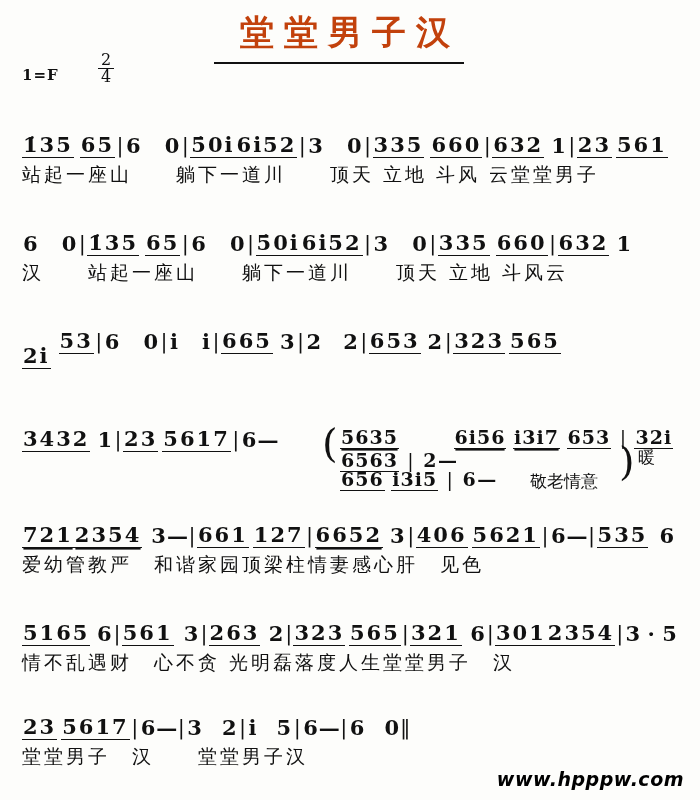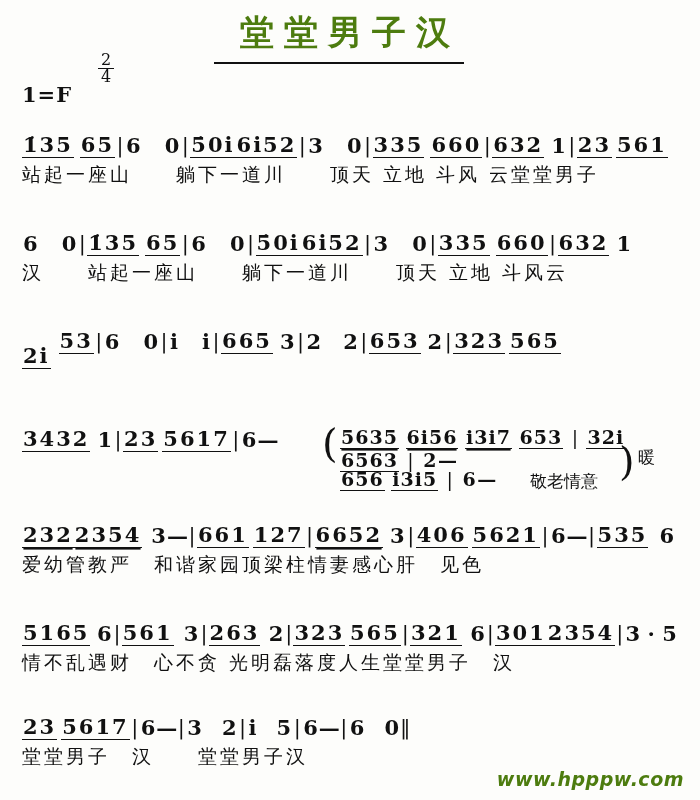--- a/index.html
+++ b/index.html
@@ -14,42 +14,41 @@
   .sheet{position:relative;width:700px;height:800px;}
 
   
   .title{
     position:absolute;left:0;right:0;top:10px;
     text-align:center;
     font-family:"DejaVu Serif", serif;
     font-size:34px;
     font-weight:bold;
     letter-spacing:10px;
-    color:#4d7c0f;
+    color:#c2410c;
   }
   .title-underline{
     position:absolute;
     left:214px;top:62px;width:250px;height:0;
     border-top:2px solid #111;
   }
   .credits{
     position:absolute;right:18px;top:48px;
     font-family:"DejaVu Serif", serif;
     font-size:15px;
     line-height:1.55;
     text-align:left;
     color:#111;
   }
   .keysig{
     position:absolute;left:22px;top:66px;
     font-family:"DejaVu Serif", serif;
-    font-size:21px;
+    font-size:15px;
     font-weight:bold;
     letter-spacing:1px;
-    margin-top:16px;
   }
   .meter{
     position:absolute;left:98px;top:52px;
     font-family:"DejaVu Serif", serif;
     font-size:16px;
     line-height:1.0;
     text-align:center;
   }
   .meter .num{display:block;border-bottom:1.6px solid #111;padding:0 3px;}
   .meter .den{display:block;padding:0 3px;}
@@ -97,21 +96,21 @@
     font-size:40px;
     font-weight:normal;
   }
   .watermark{
     position:absolute;
     right:16px;bottom:10px;
     font-family:"DejaVu Sans", sans-serif;
     font-size:19px;
     font-weight:bold;
     font-style:italic;
-    color:#4d7c0f;
+    color:#000000;
     letter-spacing:0.5px;
   }
 </style>
 </head>
 <body>
 
 <div class="sheet">
 
   <div class="title">堂堂男子汉</div>
   <div class="title-underline"></div>
@@ -197,42 +196,42 @@
       <span class="note u1" style="letter-spacing:2px;">23</span><span style="width:4px;"></span>
       <span class="note u1" style="letter-spacing:2px;">5617</span>
       <span class="bar">|</span>
       <span class="note">6</span><span class="dash">—</span>
     </div>
 
     <span class="paren" style="left:300px;top:-4px;">(</span>
     <span class="paren" style="left:597px;top:14px;">)</span>
     <div class="subrow" style="left:318px;top:2px;">
       <span class="note u2" style="letter-spacing:1px;">5635</span><span style="width:6px;"></span>
-      <span class="note u2" style="letter-spacing:1px;">6i56</span><span style="width:6px;"></span>
+      <span class="note u2" style="letter-spacing:1px;margin-left:48px;">6i56</span><span style="width:6px;"></span>
       <span class="note u2" style="letter-spacing:1px;">i3i7</span><span style="width:6px;"></span>
       <span class="note u1" style="letter-spacing:1px;">653</span>
       <span class="bar">|</span>
       <span class="note u1" style="letter-spacing:1px;">32i</span>
       <span class="note u1" style="letter-spacing:1px;">6563</span>
       <span class="bar">|</span>
       <span class="note">2</span><span class="dash">—</span>
     </div>
     <div class="subrow" style="left:318px;top:44px;">
       <span class="note u1" style="letter-spacing:1px;">656</span><span style="width:6px;"></span>
       <span class="note u1" style="letter-spacing:1px;">i3i5</span>
       <span class="bar">|</span>
       <span class="note">6</span><span class="dash">—</span>
     </div>
     <div class="subrow" style="left:508px;top:46px;font-weight:normal;font-size:17px;">敬老情意</div>
     <div class="subrow" style="left:616px;top:22px;font-weight:normal;font-size:17px;">暖</div>
   </div>
 
   <div class="system" style="top:520px;">
     <div class="numline">
-      <span class="note u2" style="letter-spacing:2px;">232</span>
+      <span class="note u2" style="letter-spacing:2px;">721</span>
       <span class="note u2" style="letter-spacing:2px;">2354</span>
       <span style="width:8px;"></span>
       <span class="note">3</span><span class="dash">—</span>
       <span class="bar">|</span>
       <span class="note u1" style="letter-spacing:2px;">661</span><span style="width:4px;"></span>
       <span class="note u1" style="letter-spacing:2px;">127</span>
       <span class="bar">|</span>
       <span class="note u2" style="letter-spacing:2px;text-align:center;">6652</span><span style="width:6px;"></span><span class="note">3</span>
       <span class="bar">|</span>
       <span class="note u1" style="letter-spacing:2px;">406</span><span style="width:4px;"></span>

